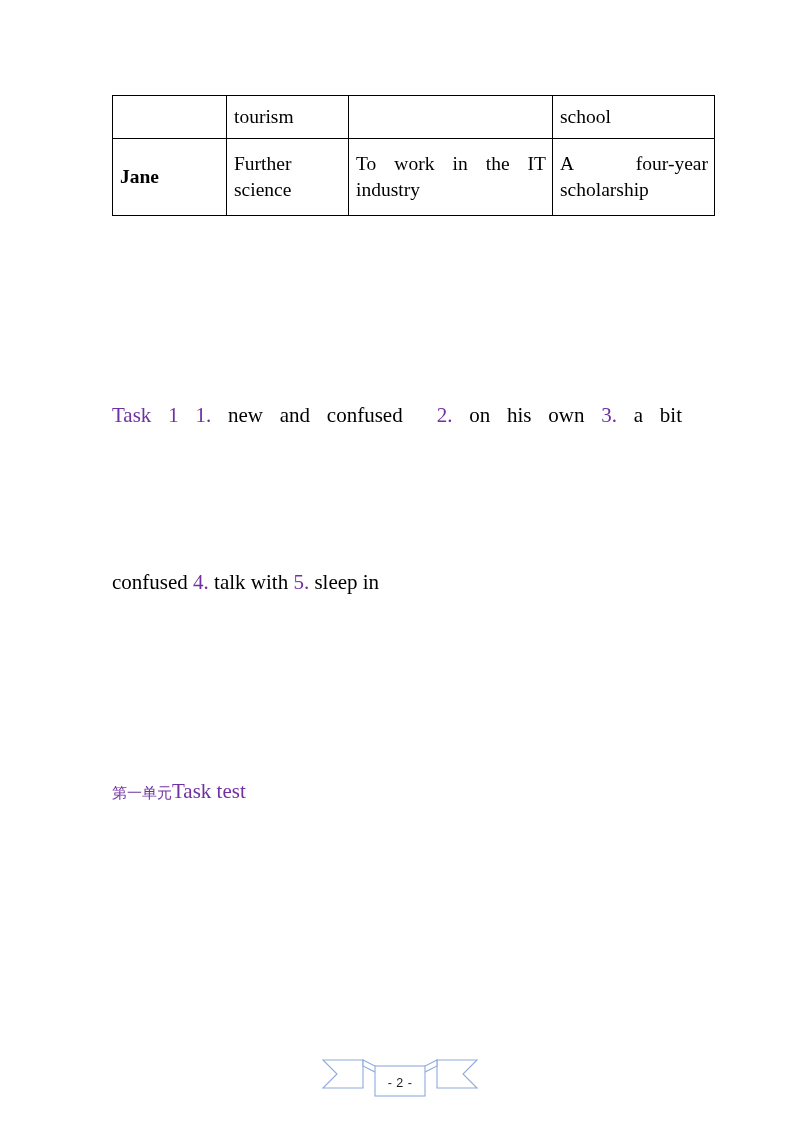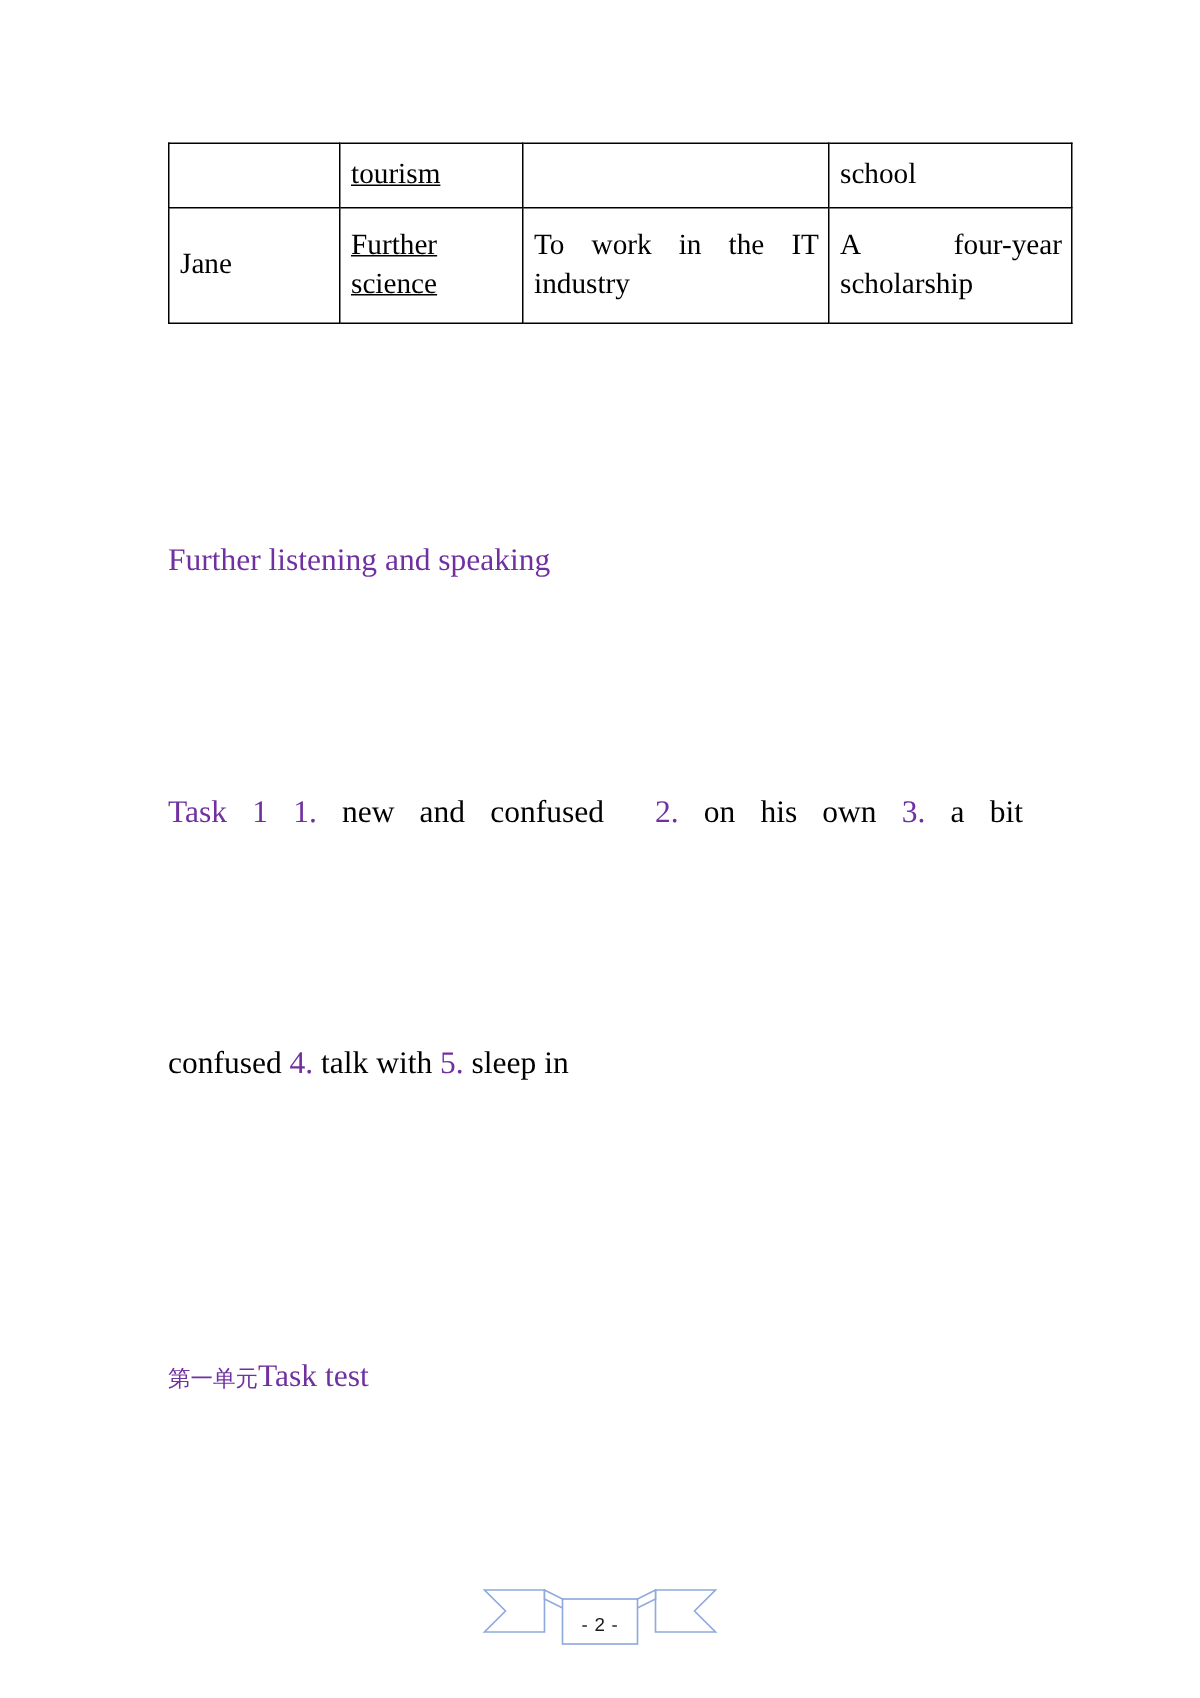--- a/index.html
+++ b/index.html
@@ -33,27 +33,27 @@
     vertical-align: middle;
     text-align: justify;
     text-align-last: justify;
     word-spacing: 1px;
   }
   .ans-table td.plain {
     text-align: left;
     text-align-last: left;
   }
   .col-a { width: 100px; }
-  .col-b { width: 108px; text-decoration: underline; }
+  .col-b { width: 108px; }
   .col-c { width: 190px; }
   .col-d { width: 148px; }
   .row-1 td { height: 34px; }
   .row-2 td { height: 68px; }
   .name-cell {
-    font-weight: normal;
+    font-weight: bold;
     text-align: center;
     text-align-last: center;
     font-size: 20px;
   }
 
   
   .txt {
     position: absolute;
     left: 112px;
     width: 570px;
@@ -112,21 +112,20 @@
       <td class="col-a name-cell">Jane</td>
       <td class="col-b">Further science</td>
       <td class="col-c">To work in the IT industry</td>
       <td class="col-d">A four-year scholarship</td>
     </tr>
   </tbody>
 </table>
 
 <div class="txt" style="top:228px;">
 
-  <span class="ln"><span class="purple">Further listening and speaking</span></span>
 
   <span class="ln just"><span class="purple">Task 1</span> <span class="purple">1.</span> <span class="black">new and confused</span><span class="gap-l"></span><span class="purple">2.</span> <span class="black">on his own</span> <span class="purple">3.</span> <span class="black">a bit</span></span>
 
   <span class="ln"><span class="black">confused</span> <span class="purple">4.</span> <span class="black">talk with</span> <span class="purple">5.</span> <span class="black">sleep in</span></span>
 
 
   <span class="ln"><span class="purple cjk">第一单元</span><span class="purple">Task test</span></span>
 
   
 

